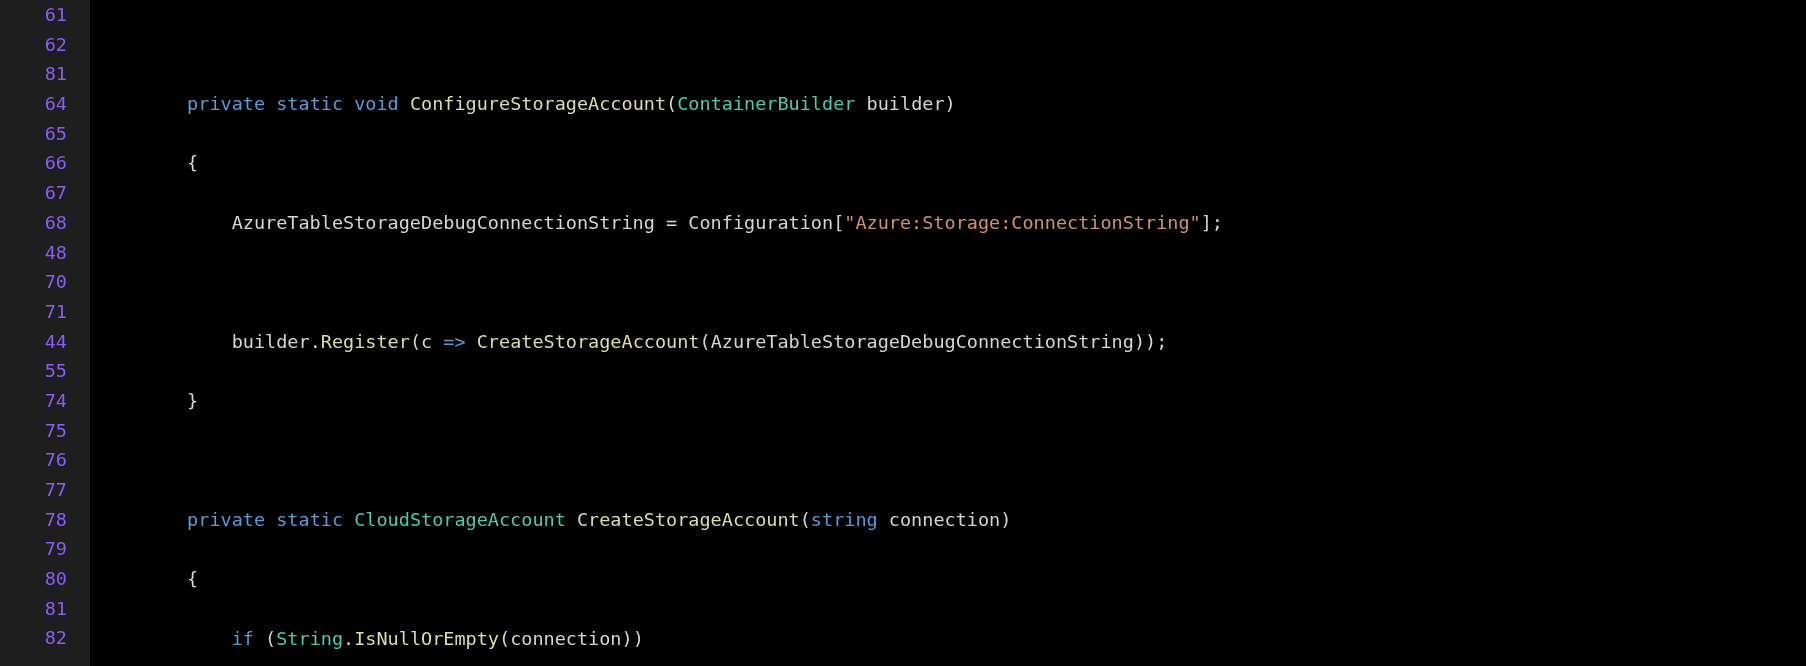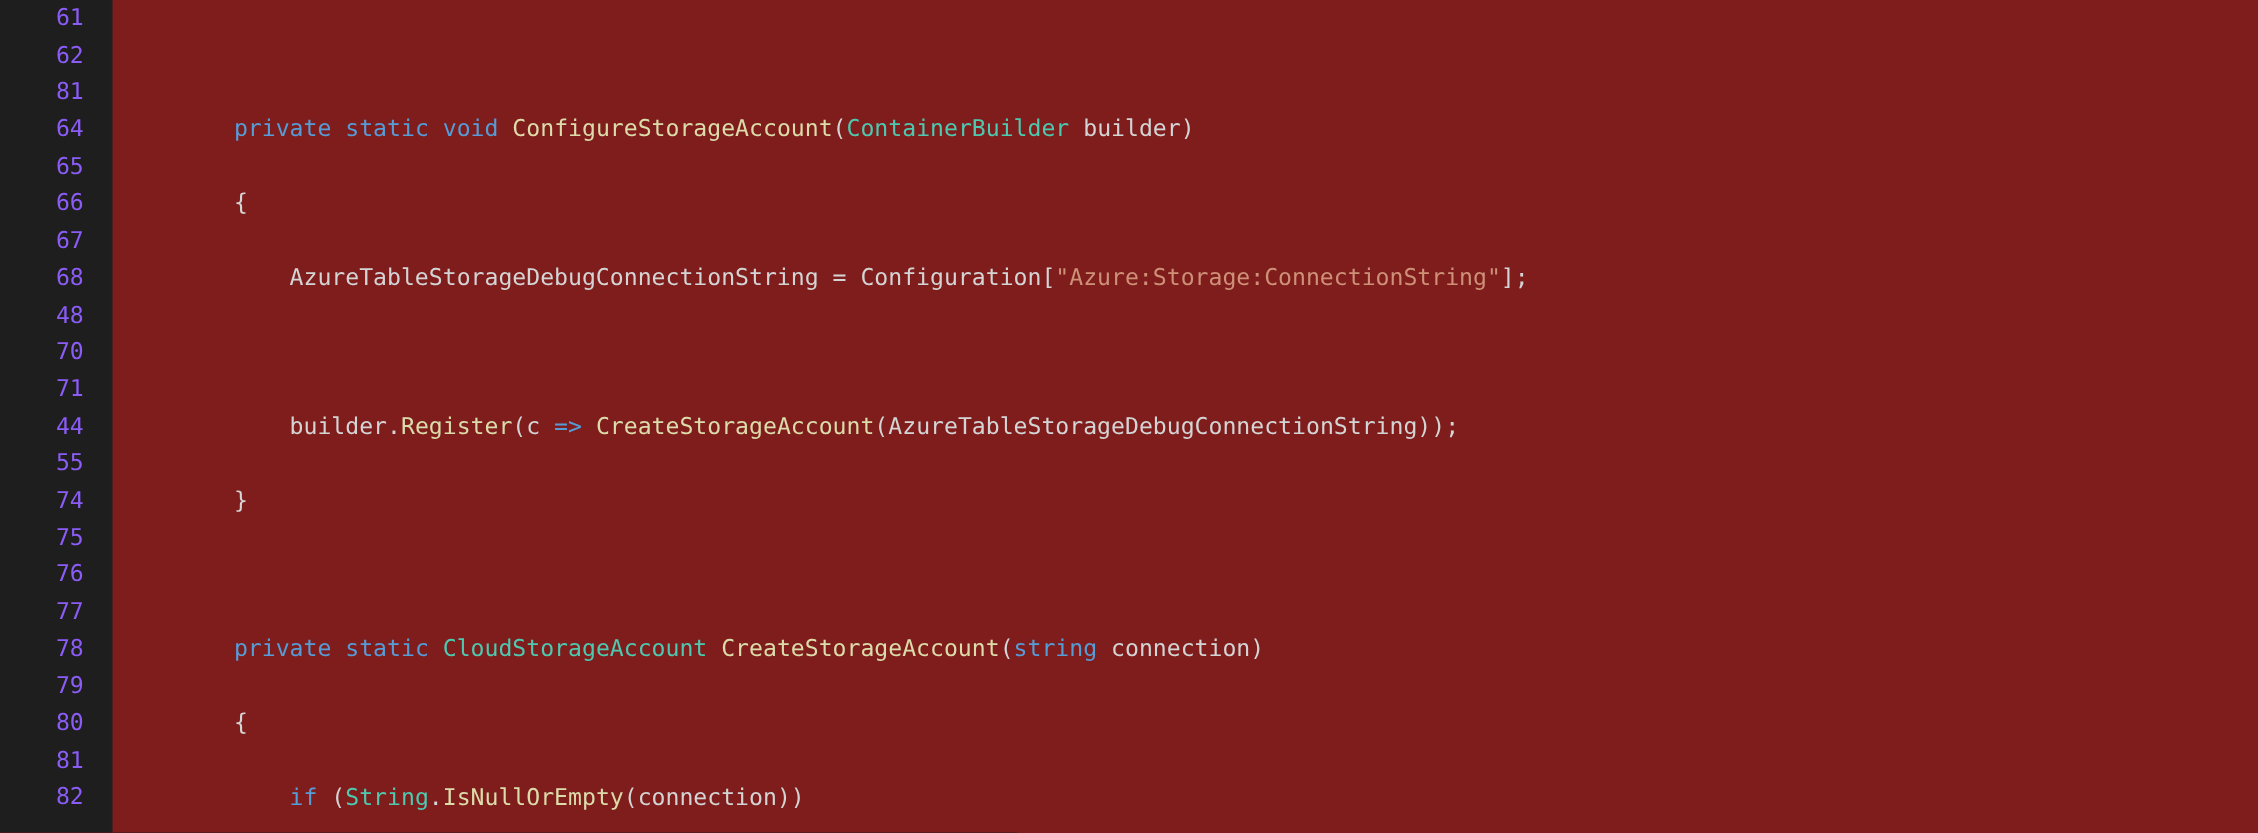--- a/index.html
+++ b/index.html
@@ -26,21 +26,21 @@
     padding-left: 18px;
     user-select: none;
     min-width: 90px;
     border-right: 1px solid rgba(255,255,255,0.02);
   }
   .gutter div {
     height: 29.7px;
   }
   .code-area {
     flex: 1;
-    background: #7f1d1d;
+    background: #000000;
     padding-left: 8px;
     white-space: pre;
   }
   .line {
     height: 29.7px;
     display: block;
   }
   .kw     { color: #569cd6; }  
   .type   { color: #4ec9b0; }  
   .func   { color: #dcdcaa; }  

